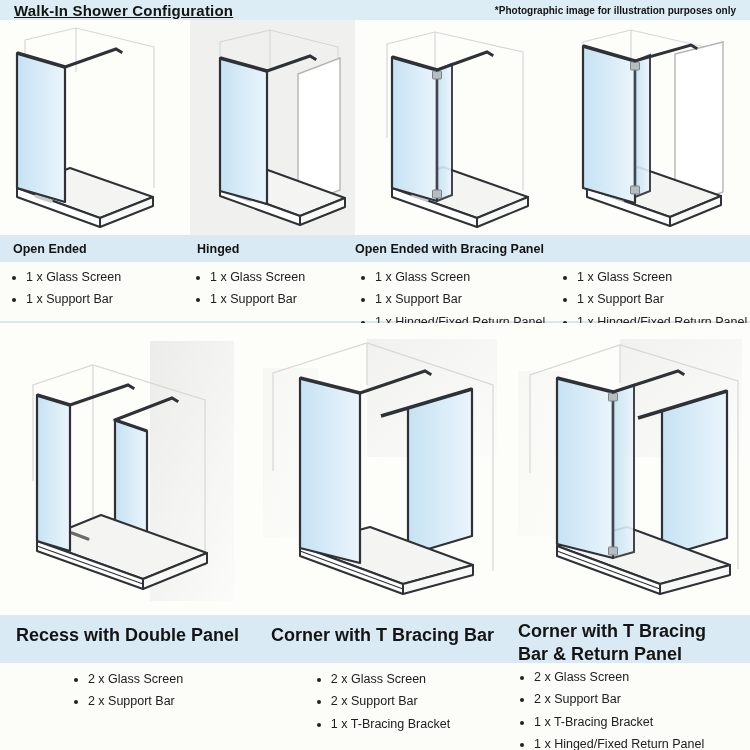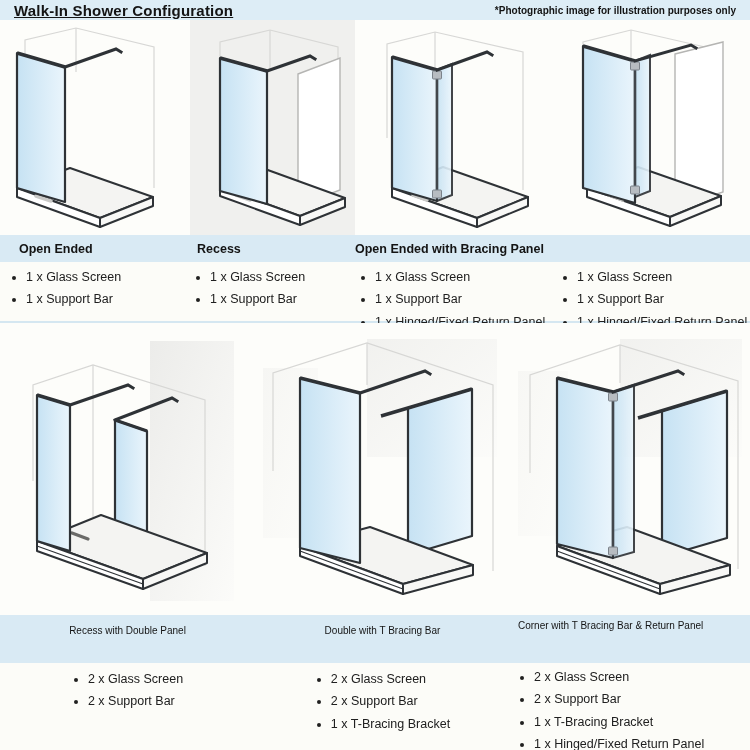--- a/index.html
+++ b/index.html
@@ -17,35 +17,35 @@
   .note{font-size:10px;font-weight:bold}
   .figs{display:grid}
   .row-top .figs{grid-template-columns:190px 165px 200px 195px;height:215px}
   .row-bot .figs{grid-template-columns:255px 255px 240px;height:292px}
   .fig{position:relative;background:#fdfdfa}
   .fig svg{display:block;width:100%;height:100%}
   .fig-recess{background:#f0f0ee}
   .band{background:#d9eaf4;display:grid;box-sizing:border-box}
   .row-top .band{grid-template-columns:190px 165px 200px 195px;height:27px;align-items:center}
   .row-top .band .lbl{font-weight:bold;font-size:12.5px;white-space:nowrap}
-  .row-top .band .lbl:nth-child(1){padding-left:19px}
+  .row-top .band .lbl:nth-child(1){padding-left:13px}
   .row-top .band .lbl:nth-child(2){padding-left:7px}
   .row-top .band .lbl:nth-child(3){padding-left:0}
   .row-top .band .lbl:nth-child(4){padding-left:10px}
   .parts{display:grid}
   .row-top .parts{grid-template-columns:190px 165px 200px 195px;height:59px}
   ul{margin:7px 0 0 0;font-size:12.5px;line-height:1.3;color:#202020}
   li{margin:6px 0;white-space:nowrap}
   .row-top .parts ul{padding-left:26px}
   .row-top .parts .c2 ul{padding-left:20px}
   .row-top .parts .c3 ul{padding-left:20px}
   .row-top .parts .c4 ul{padding-left:22px}
   .row-bot{border-top:2px solid #d5e7f1}
   .row-bot .band{grid-template-columns:255px 255px 240px;height:48px}
-  .row-bot .band .lbl{font-weight:normal;font-size:10px}
+  .row-bot .band .lbl{font-weight:bold;font-size:18px}
   .row-bot .band .lbl.center{text-align:center;padding-top:10px}
   .row-bot .band .lbl.left2{padding:5px 14px 0 8px;line-height:1.28}
   .row-bot .parts{grid-template-columns:255px 255px 240px;height:67px}
   .row-bot .parts .centered ul{width:fit-content;margin:8px auto 0;padding-left:16px}
   .row-bot .parts .c3 ul{margin-top:4px;padding-left:24px}
   .hidden-defs{position:absolute;width:0;height:0}
 </style>
 </head>
 <body>
 
@@ -160,21 +160,21 @@
           <rect x="75.5" y="42" width="9" height="8" rx="1"></rect>
           <rect x="75.5" y="166" width="9" height="8" rx="1"></rect>
         </g>
         <path d="M80 41 L136 25 l5 3" fill="none" stroke="#2e3236" stroke-width="3" stroke-linecap="square"></path>
       </svg>
     </div>
   </div>
 
   <div class="band">
     <div class="lbl">Open Ended</div>
-    <div class="lbl">Recess</div>
+    <div class="lbl">Hinged</div>
     <div class="lbl">Open Ended with Bracing Panel</div>
   </div>
 
   <div class="parts">
     <div class="c1">
         <ul>
           <li>1 x Glass Screen</li>
           <li>1 x Support Bar</li>
         </ul>
       </div>
@@ -287,21 +287,21 @@
           <rect x="98.5" y="70" width="9" height="8" rx="1"></rect>
           <rect x="98.5" y="224" width="9" height="8" rx="1"></rect>
         </g>
         <path d="M103 69 L168 48 l5 3" fill="none" stroke="#2e3236" stroke-width="3" stroke-linecap="square"></path>
       </svg>
     </div>
   </div>
 
   <div class="band">
     <div class="lbl center">Recess with Double Panel</div>
-    <div class="lbl center">Double with T Bracing Bar</div>
+    <div class="lbl center">Corner with T Bracing Bar</div>
     <div class="lbl left2">Corner with T Bracing Bar &amp; Return Panel</div>
   </div>
 
   <div class="parts">
     <div class="centered">
         <ul>
           <li>2 x Glass Screen</li>
           <li>2 x Support Bar</li>
         </ul>
       </div>

